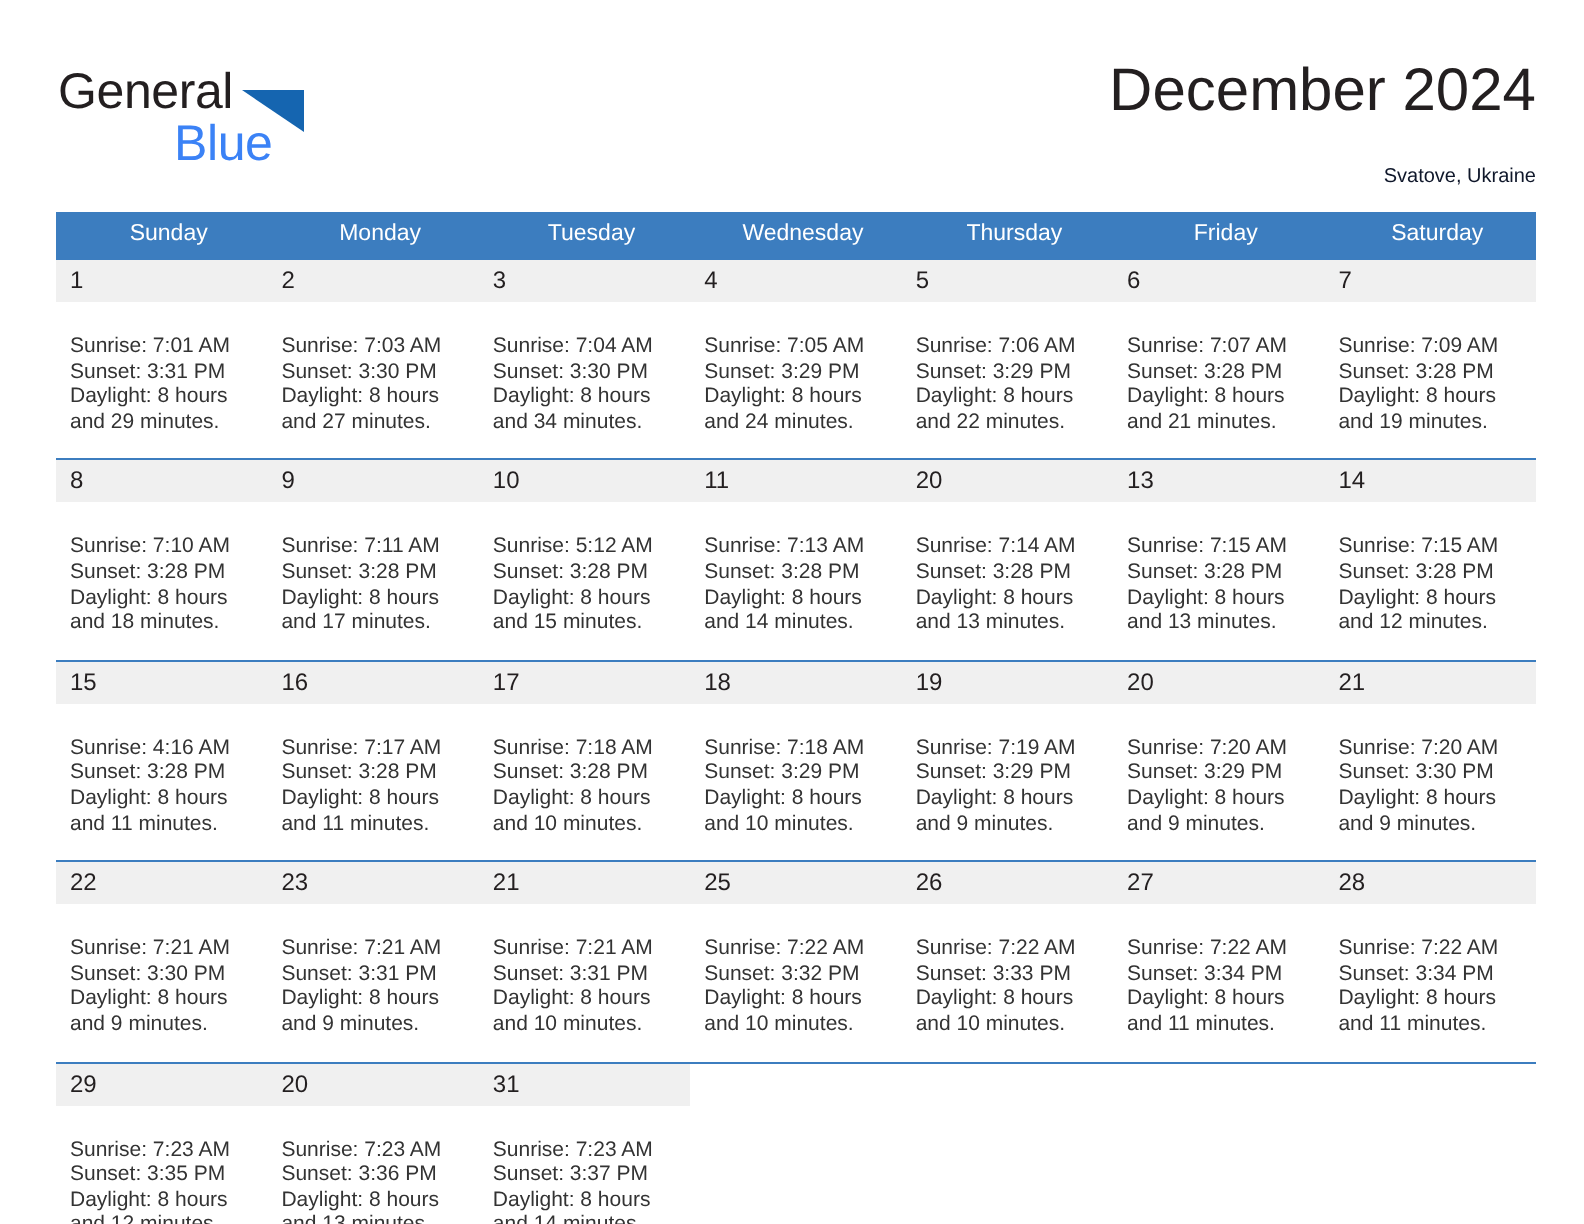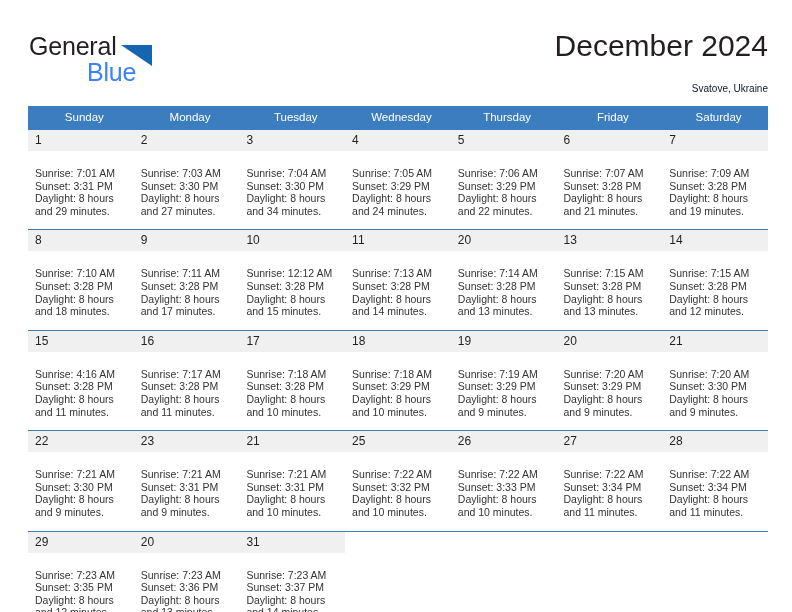--- a/index.html
+++ b/index.html
@@ -279,21 +279,21 @@
             <div class="details">
               <div>Sunrise: 7:11 AM</div>
               <div>Sunset: 3:28 PM</div>
               <div>Daylight: 8 hours</div>
               <div>and 17 minutes.</div>
             </div>
           </td>
           <td class="cell">
             <div class="daynum">10</div>
             <div class="details">
-              <div>Sunrise: 12:12 AM</div>
+              <div>Sunrise: 5:12 AM</div>
               <div>Sunset: 3:28 PM</div>
               <div>Daylight: 8 hours</div>
               <div>and 15 minutes.</div>
             </div>
           </td>
           <td class="cell">
             <div class="daynum">11</div>
             <div class="details">
               <div>Sunrise: 7:13 AM</div>
               <div>Sunset: 3:28 PM</div>

